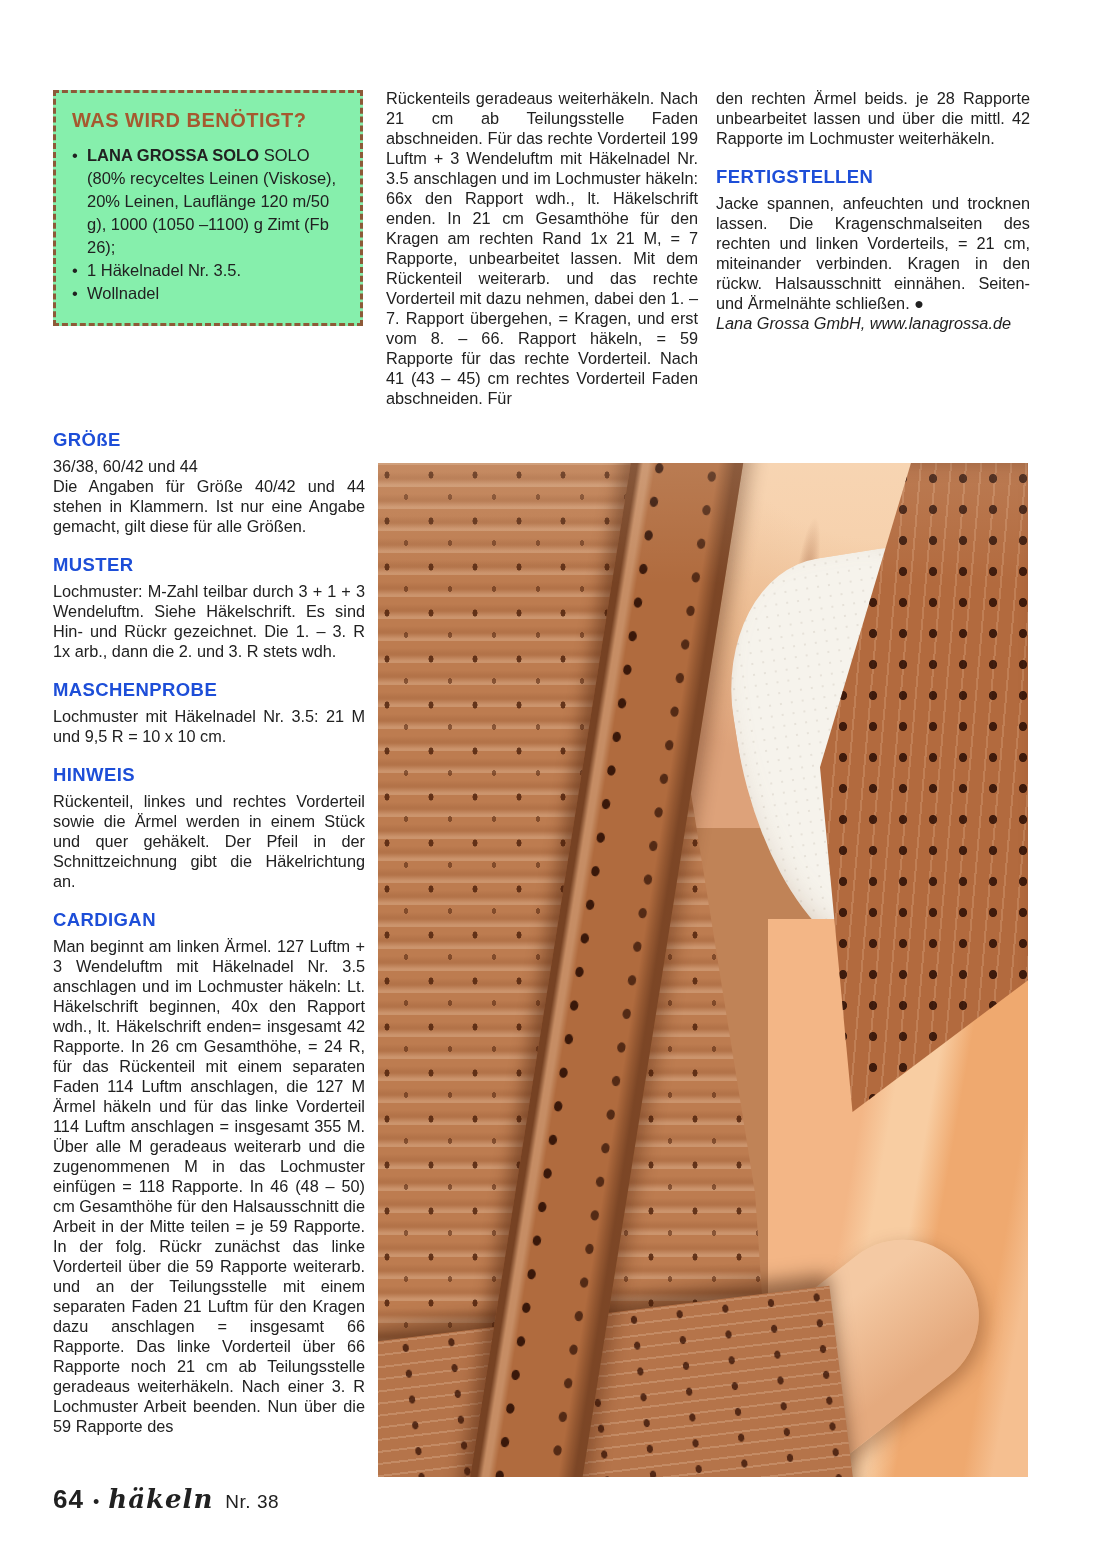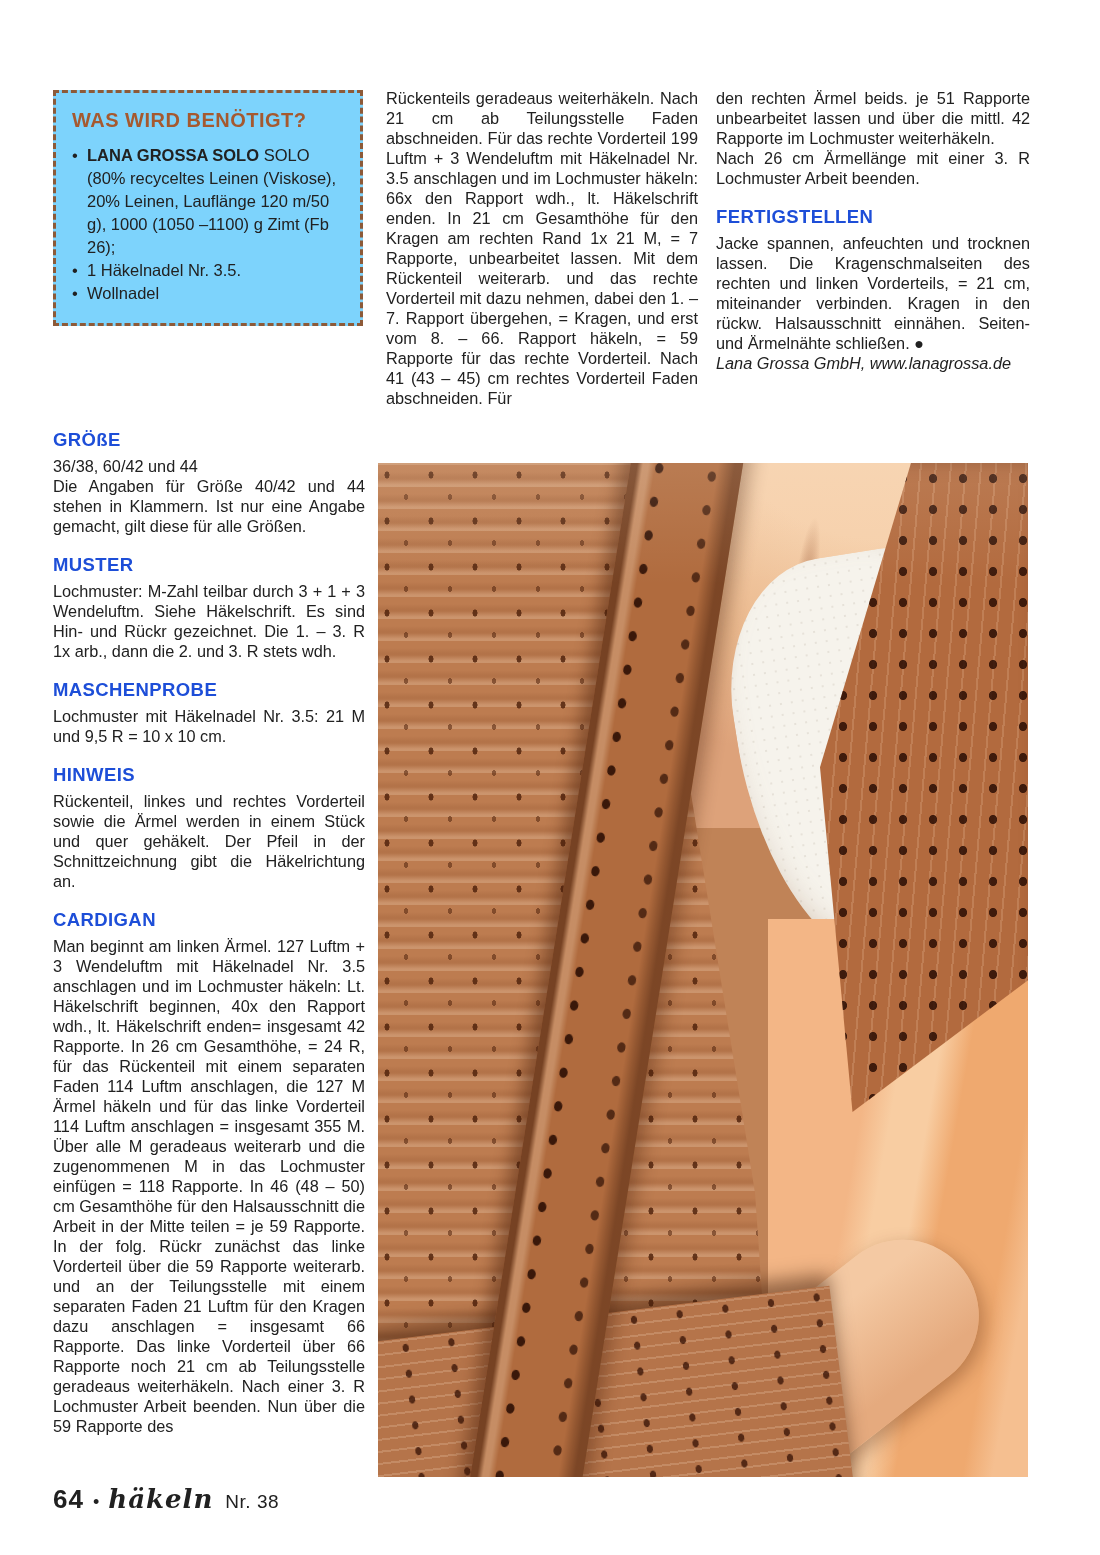--- a/index.html
+++ b/index.html
@@ -6,21 +6,21 @@
   body{
     width:1100px;height:1555px;position:relative;background:#ffffff;
     font-family:"Liberation Sans", sans-serif;color:#212121;
     -webkit-font-smoothing:antialiased;
   }
   .page{position:absolute;inset:0;overflow:hidden;}
 
   
   .req-box{
     position:absolute;left:53px;top:90px;width:310px;box-sizing:border-box;
-    border:3px dashed #8d5a38;padding:14px 16px 18px 16px;background:#7dd3fc;
+    border:3px dashed #8d5a38;padding:14px 16px 18px 16px;background:#86efac;
   }
   .req-title{
     font-size:20px;font-weight:700;color:#a5592f;letter-spacing:.5px;margin:2px 0 12px 0;
   }
   .req-list{list-style:none;margin:0;padding:0;font-size:16.5px;line-height:23px;}
   .req-list li{position:relative;padding-left:15px;}
   .req-list li .bullet{position:absolute;left:0;top:0;}
   .req-bold{font-weight:700;}
   .req-rest{display:block;}
 
@@ -170,22 +170,21 @@
 
     <div class="sec-h">CARDIGAN</div>
     <p>Man beginnt am linken Ärmel. 127 Luftm + 3 Wendeluftm mit Häkelnadel Nr. 3.5 anschlagen und im Lochmuster häkeln: Lt. Häkelschrift beginnen, 40x den Rapport wdh., lt. Häkelschrift enden= insgesamt 42 Rapporte. In 26 cm Gesamthöhe, = 24 R, für das Rückenteil mit einem separaten Faden 114 Luftm anschlagen, die 127 M Ärmel häkeln und für das linke Vorderteil 114 Luftm anschlagen = insgesamt 355 M. Über alle M geradeaus weiterarb und die zugenommenen M in das Lochmuster einfügen = 118 Rapporte. In 46 (48 – 50) cm Gesamthöhe für den Halsausschnitt die Arbeit in der Mitte teilen = je 59 Rapporte. In der folg. Rückr zunächst das linke Vorderteil über die 59 Rapporte weiterarb. und an der Teilungsstelle mit einem separaten Faden 21 Luftm für den Kragen dazu anschlagen = insgesamt 66 Rapporte. Das linke Vorderteil über 66 Rapporte noch 21 cm ab Teilungsstelle geradeaus weiterhäkeln. Nach einer 3. R Lochmuster Arbeit beenden. Nun über die 59 Rapporte des</p>
   </div>
 
   <div class="col" id="col-mid">
     <p>Rückenteils geradeaus weiterhäkeln. Nach 21 cm ab Teilungsstelle Faden abschneiden. Für das rechte Vorderteil 199 Luftm + 3 Wendeluftm mit Häkelnadel Nr. 3.5 anschlagen und im Lochmuster häkeln: 66x den Rapport wdh., lt. Häkelschrift enden. In 21 cm Gesamthöhe für den Kragen am rechten Rand 1x 21 M, = 7 Rapporte, unbearbeitet lassen. Mit dem Rückenteil weiterarb. und das rechte Vorderteil mit dazu nehmen, dabei den 1. – 7. Rapport übergehen, = Kragen, und erst vom 8. – 66. Rapport häkeln, = 59 Rapporte für das rechte Vorderteil. Nach 41 (43 – 45) cm rechtes Vorderteil Faden abschneiden. Für</p>
   </div>
 
   <div class="col" id="col-right">
-    <p>den rechten Ärmel beids. je 51 Rapporte unbearbeitet lassen und über die mittl. 42 Rapporte im Lochmuster weiterhäkeln.</p>
-    <p>Nach 26 cm Ärmellänge mit einer 3. R Lochmuster Arbeit beenden.</p>
+    <p>den rechten Ärmel beids. je 28 Rapporte unbearbeitet lassen und über die mittl. 42 Rapporte im Lochmuster weiterhäkeln.</p>
     <div class="sec-h">FERTIGSTELLEN</div>
     <p>Jacke spannen, anfeuchten und trocknen lassen. Die Kragenschmalseiten des rechten und linken Vorderteils, = 21 cm, miteinander verbinden. Kragen in den rückw. Halsausschnitt einnähen. Seiten- und Ärmelnähte schließen. ●</p>
     <p class="credit">Lana Grossa GmbH, www.lanagrossa.de</p>
   </div>
 
   <div class="photo">
     <div class="ph-skin-top"></div>
     <div class="ph-cleavage"></div>
     <div class="ph-white-top"></div>
     <div class="ph-skirt"></div>

